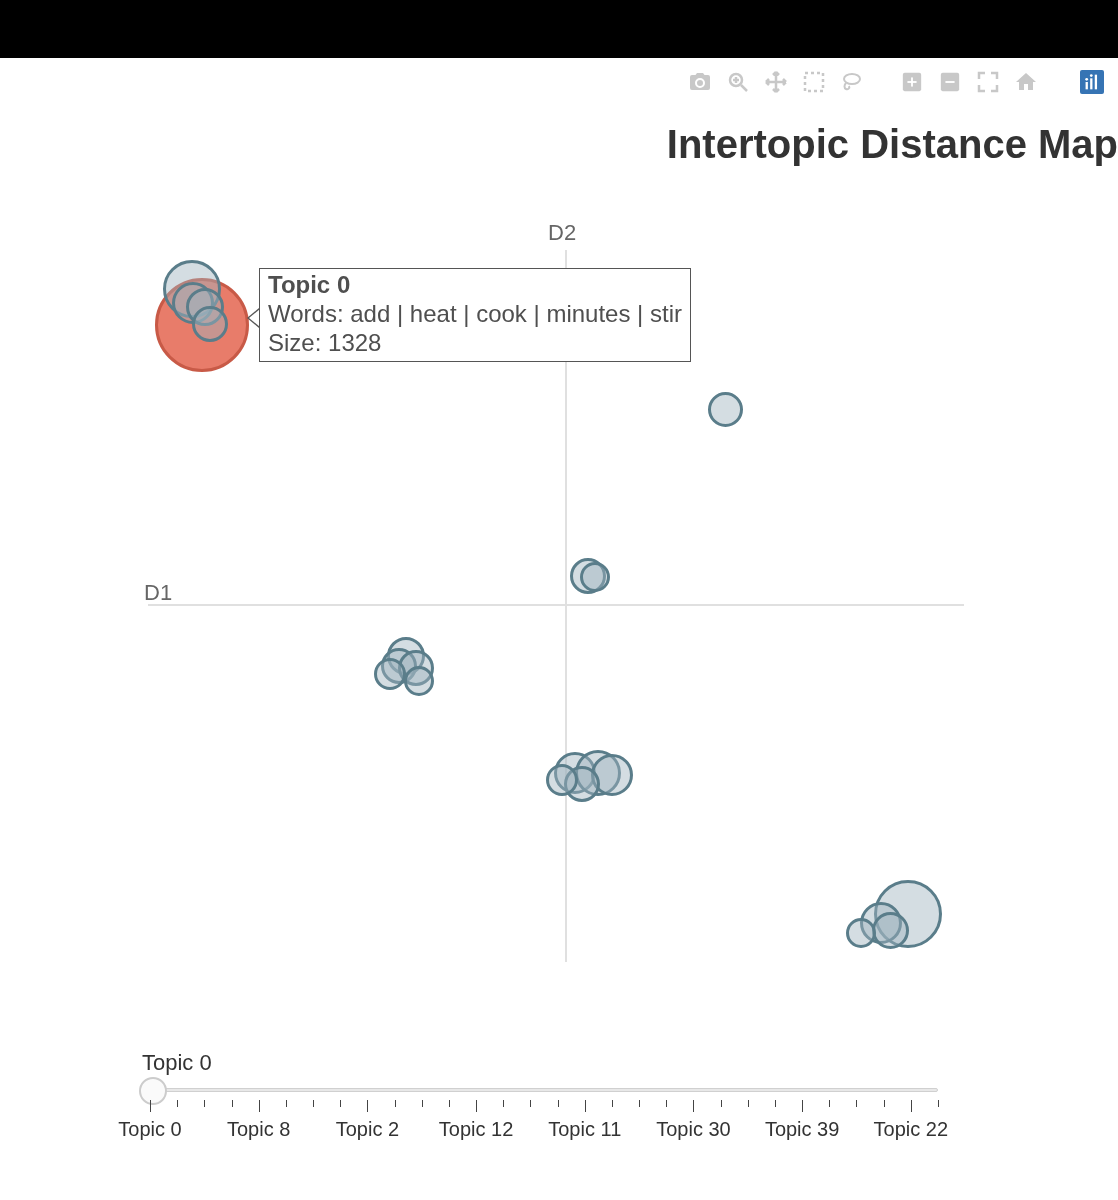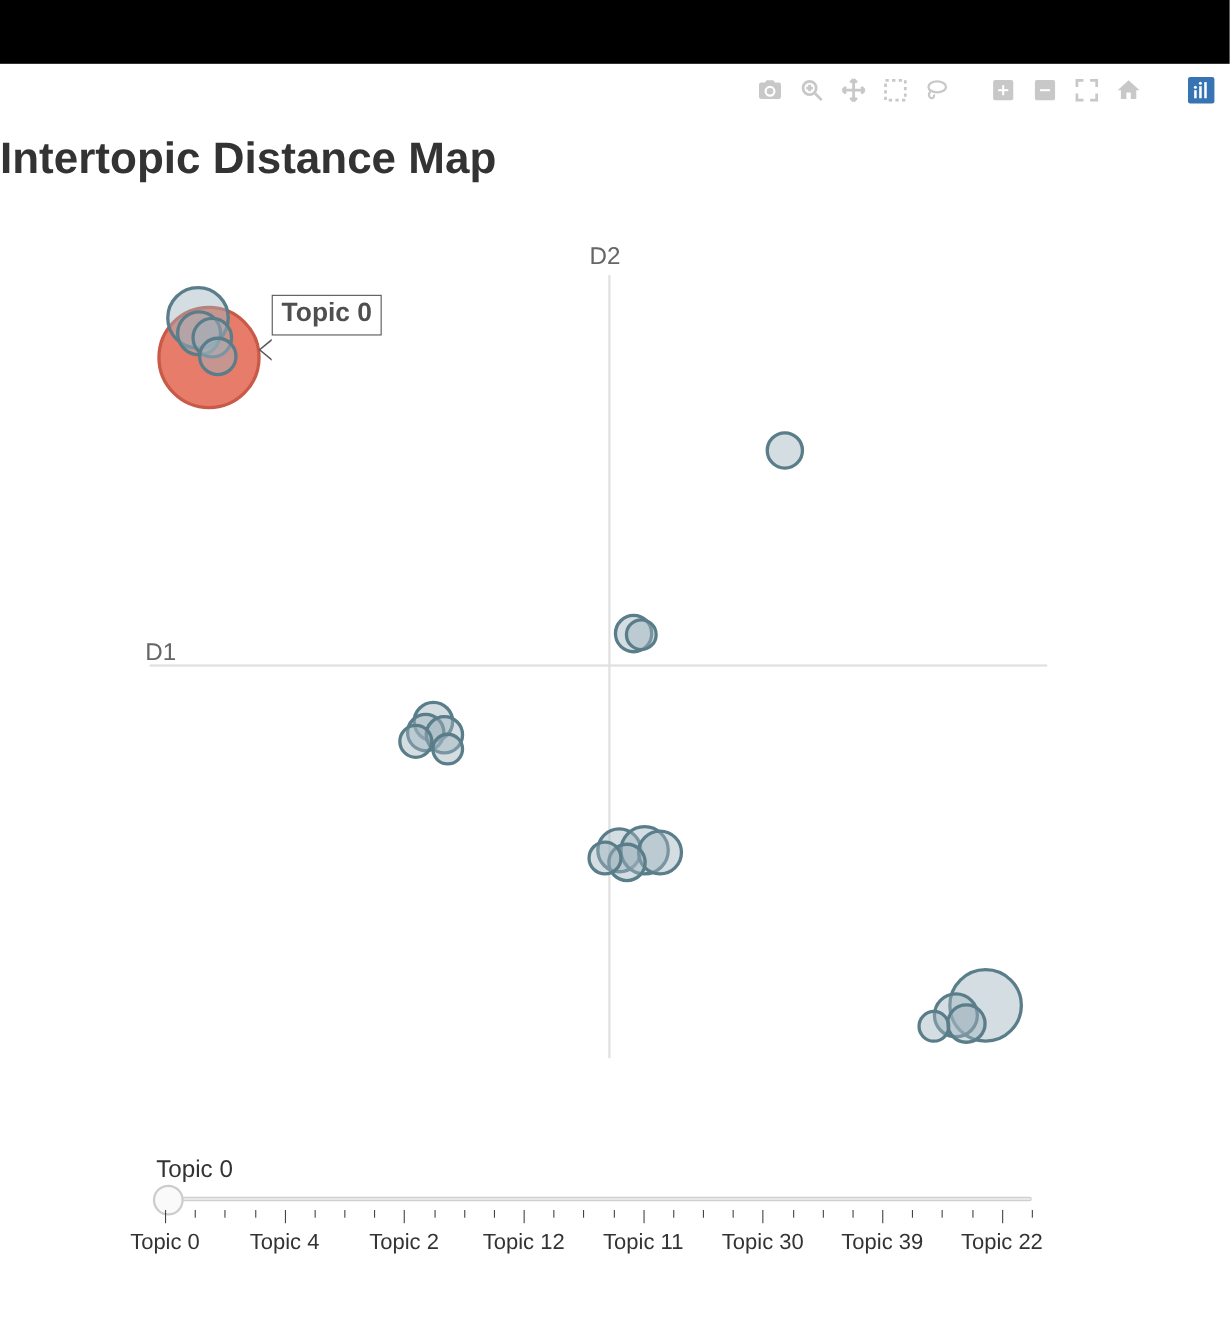--- a/index.html
+++ b/index.html
@@ -8,24 +8,24 @@
   .topbar { width:100%; height:58px; background:#000; }
   .content { position:relative; width:100%; }
 
   
   .toolbar { position:absolute; top:12px; right:14px; display:flex; align-items:center; gap:14px; }
   .tb-icon { width:24px; height:24px; color:#c8c8c8; display:flex; align-items:center; justify-content:center; cursor:pointer; }
   .tb-icon.active { background:#3674b4; color:#fff; border-radius:2px; }
   .tb-icon svg { display:block; }
 
   
-  .title { position:absolute; left:0; right:0; top:64px; text-align:left; font-size:40px; font-weight:800; color:#333; }
-
-  
-  .plot { position:absolute; left:136px; top:158px; width:816px; height:746px; }
+  .title { position:absolute; left:0; right:0; top:64px; text-align:right; font-size:40px; font-weight:800; color:#333;padding-left:16px; }
+
+  
+  .plot { position:absolute; left:148px; top:158px; width:816px; height:746px; }
   .axis { position:absolute; background:#e0e0e0; }
   .axis.h { height:2px; left:0; right:0; top:388px; }
   .axis.v { width:2px; top:34px; bottom:0; left:417px; }
   .axlabel { position:absolute; color:#666; font-size:22px; }
   .axlabel.d2 { left:400px; top:4px; }
   .axlabel.d1 { left:-4px; top:364px; }
 
   .bubble { position:absolute; border-radius:50%; }
   .bubble.gray { background:rgba(160,180,190,0.45); border:3px solid #5a7d8a; }
   .bubble.sel  { background:rgba(230,110,90,0.9); border:3px solid #c85a47; }
@@ -155,20 +155,22 @@
 
       <div class="bubble gray" style="left:726px; top:664px; width:68px; height:68px;"></div>
       <div class="bubble gray" style="left:712px; top:686px; width:42px; height:42px;"></div>
       <div class="bubble gray" style="left:724px; top:696px; width:37px; height:37px;"></div>
       <div class="bubble gray" style="left:698px; top:702px; width:30px; height:30px;"></div>
 
       <div class="tt-arrow" style="left:99px; top:92px;"></div>
       <div class="tt-arrow-inner" style="left:101px; top:93px;"></div>
       <div class="tooltip" style="left:111px; top:52px;">
         <div class="tt-title">Topic 0</div>
+        <div><span>Words: </span><span>add | heat | cook | minutes | stir</span></div>
+        <div><span>Size: </span><span>1328</span></div>
       </div>
     </div>
 
     <div class="slider-block">
       <div class="slider-label">Topic 0</div>
       <div class="slider-track">
         <div class="slider-thumb"></div>
       </div>
       <div class="slider-ticks" id="slider-ticks">
           <span class="major" style="left: 0px;"></span>
@@ -197,21 +199,21 @@
           <span class="minor" style="left: 624.966px;"></span>
           <span class="major" style="left: 652.138px;"></span>
           <span class="minor" style="left: 679.31px;"></span>
           <span class="minor" style="left: 706.483px;"></span>
           <span class="minor" style="left: 733.655px;"></span>
           <span class="major" style="left: 760.828px;"></span>
           <span class="minor" style="left: 788px;"></span>
         </div>
       <div class="tick-labels" id="tick-labels">
           <span style="left: 0px;">Topic 0</span>
-          <span style="left: 108.69px;">Topic 4</span>
+          <span style="left: 108.69px;">Topic 8</span>
           <span style="left: 217.379px;">Topic 2</span>
           <span style="left: 326.069px;">Topic 12</span>
           <span style="left: 434.759px;">Topic 11</span>
           <span style="left: 543.448px;">Topic 30</span>
           <span style="left: 652.138px;">Topic 39</span>
           <span style="left: 760.828px;">Topic 22</span>
         </div>
     </div>
 
   </div>

